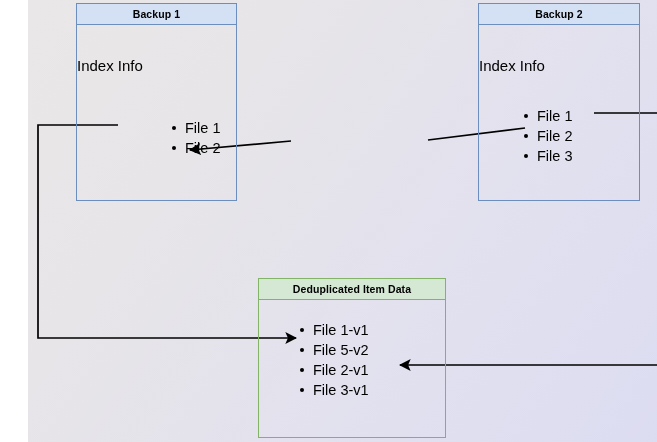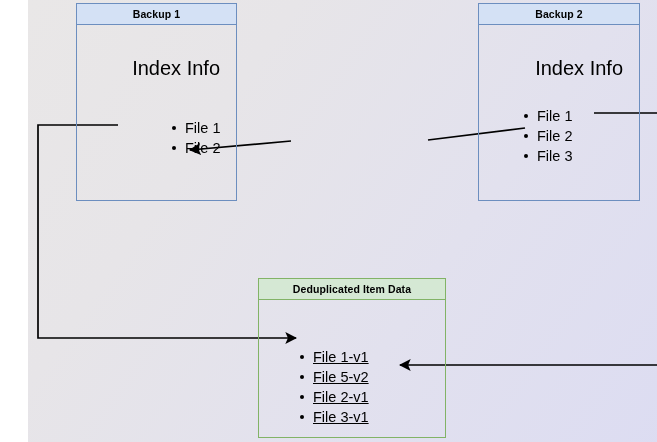--- a/index.html
+++ b/index.html
@@ -57,24 +57,24 @@
   .box-body {
     position: absolute;
     left: 0;
     right: 0;
     top: 21px;
     bottom: 0;
   }
   .body-title {
     position: absolute;
     left: 0;
-    right: 16px;
+    right: 8px;
     top: 32px;
-    text-align: right;
-    font-size: 20px;
+    text-align: left;
+    font-size: 15px;
     color: #000000;
   }
   .bullet-list {
     position: absolute;
     margin: 0;
     padding: 0;
     list-style: none;
   }
   .bullet-list li {
     position: relative;
@@ -148,21 +148,21 @@
         <li>File 1</li>
         <li>File 2</li>
         <li>File 3</li>
       </ul>
     </div>
   </div>
 
   <div class="box box-green" style="left:230px; top:278px; width:188px; height:160px;">
     <div class="box-header">Deduplicated Item Data</div>
     <div class="box-body">
-      <ul class="bullet-list" style="left:40px; top:47px;text-decoration:underline;">
+      <ul class="bullet-list" style="left:40px; top:20px;">
         <li>File 1-v1</li>
         <li>File 5-v2</li>
         <li>File 2-v1</li>
         <li>File 3-v1</li>
       </ul>
     </div>
   </div>
 
 
 </div>

